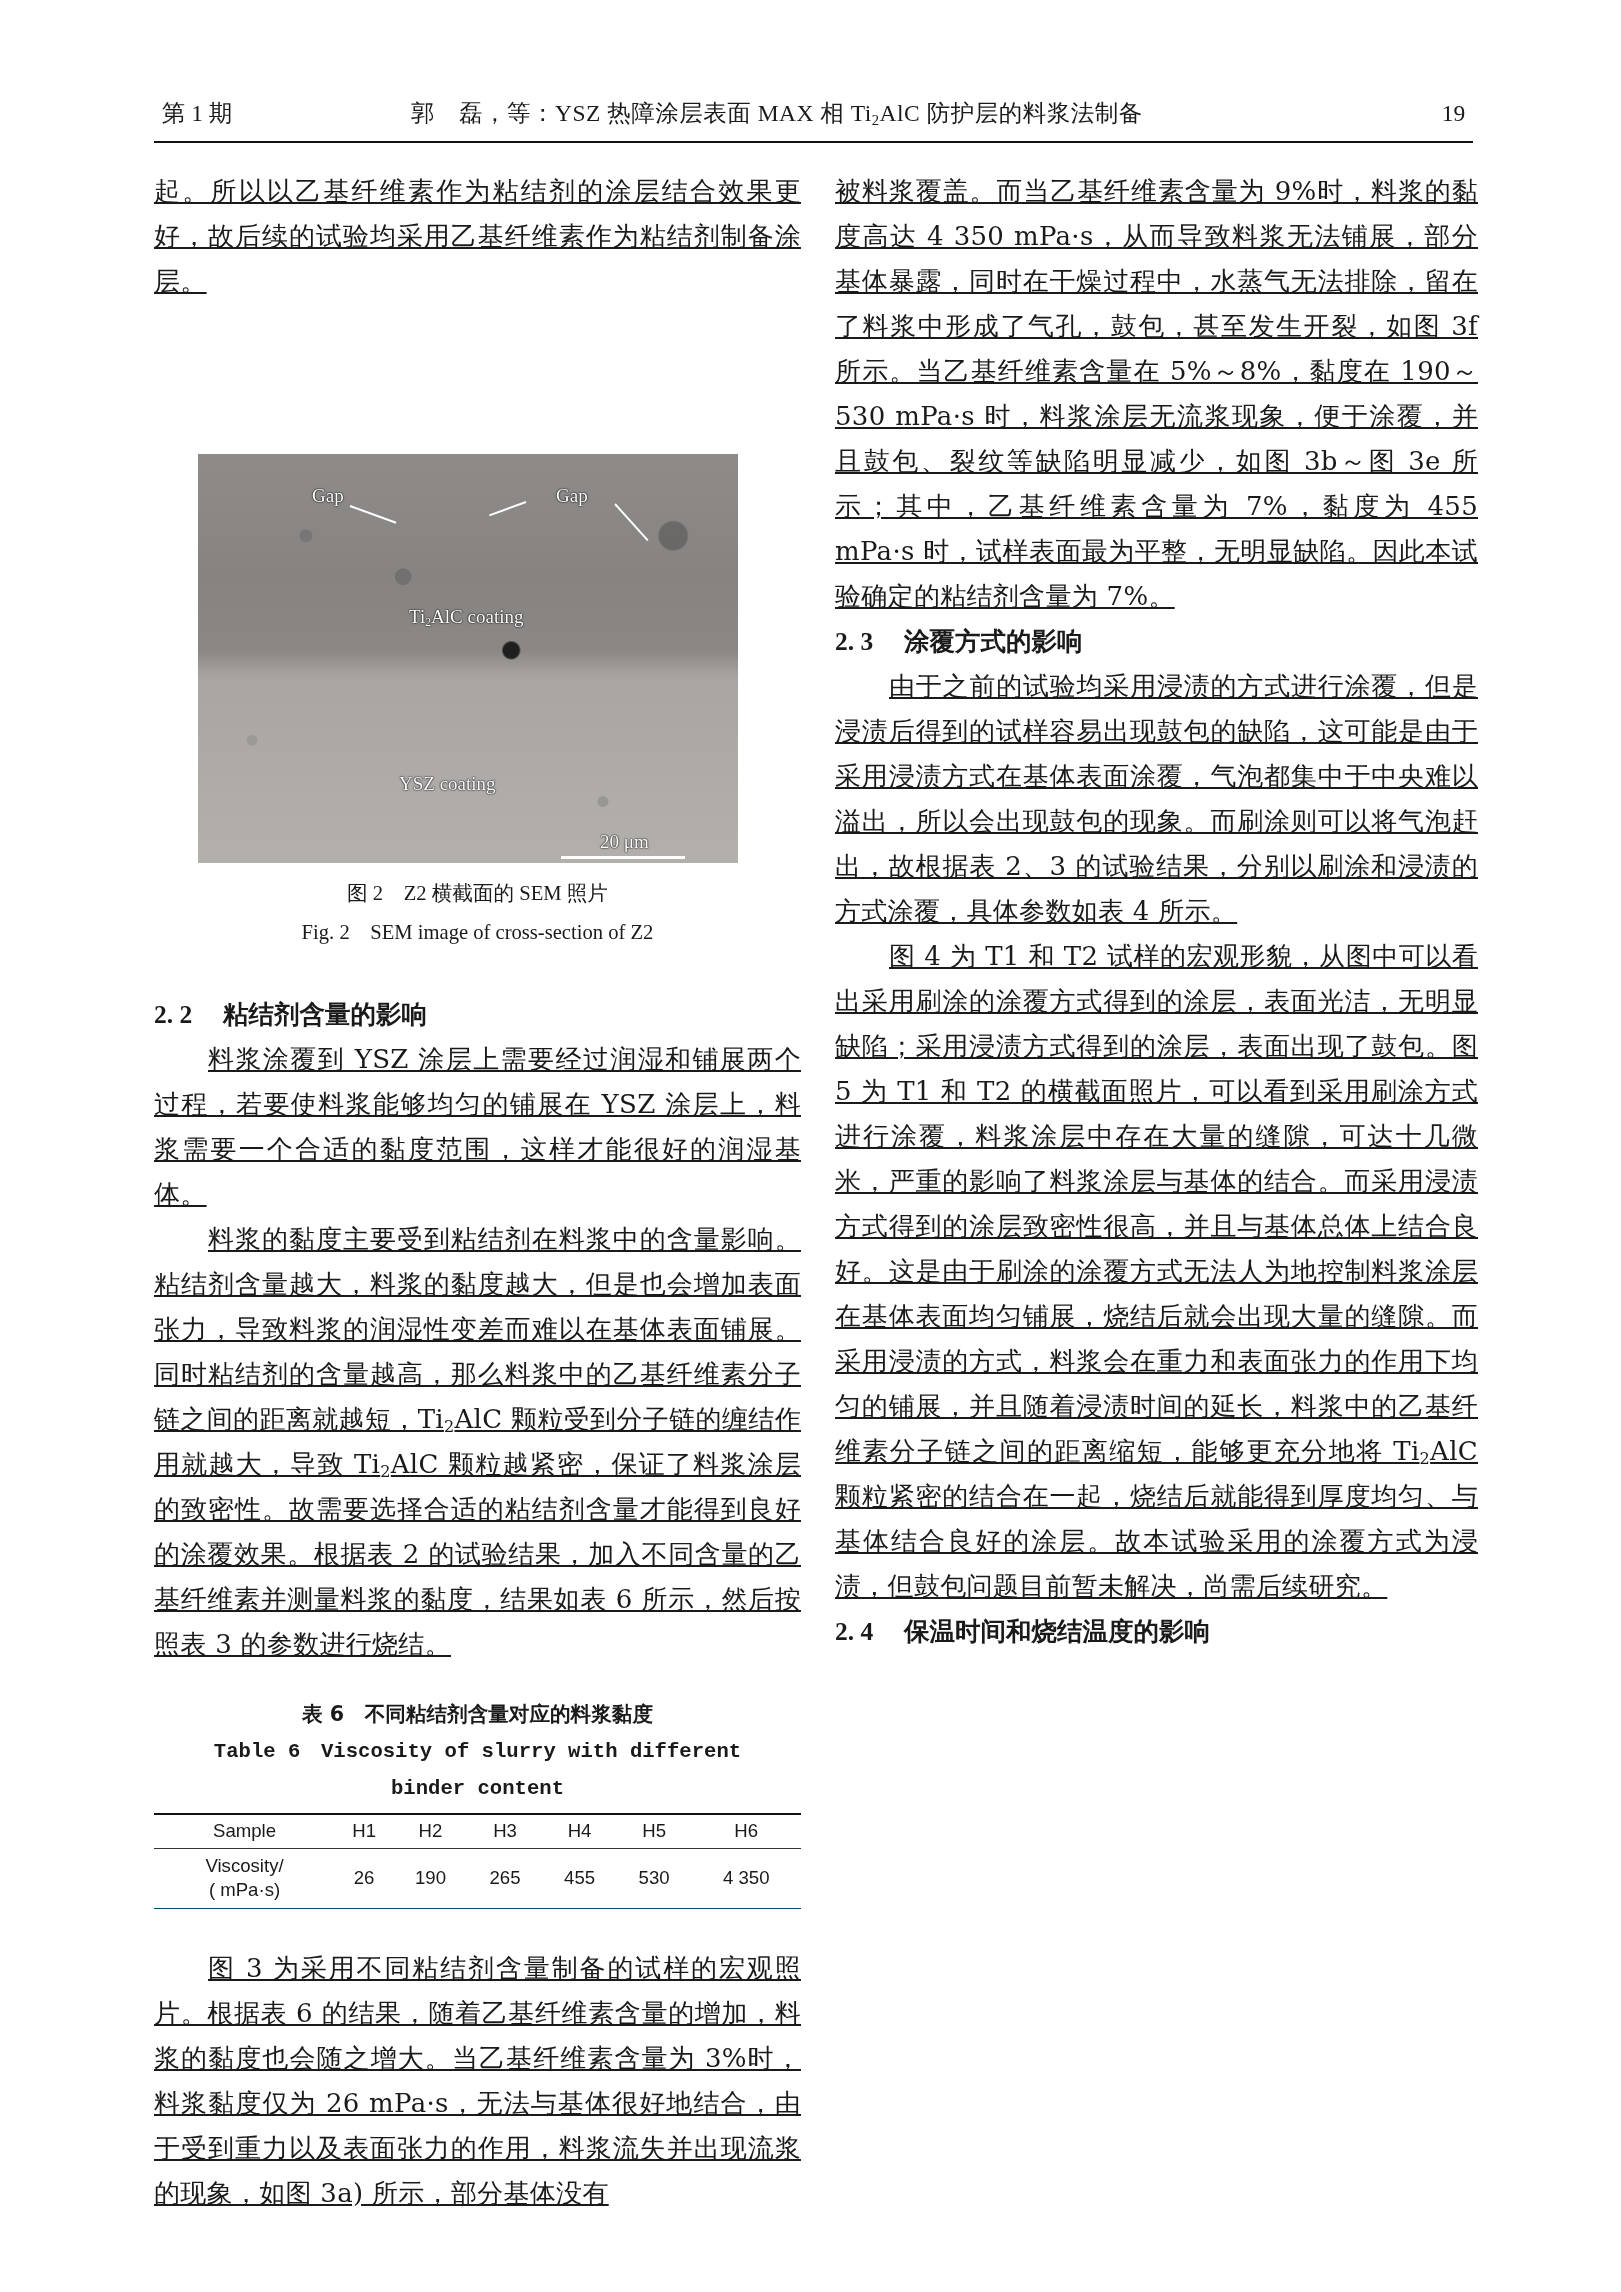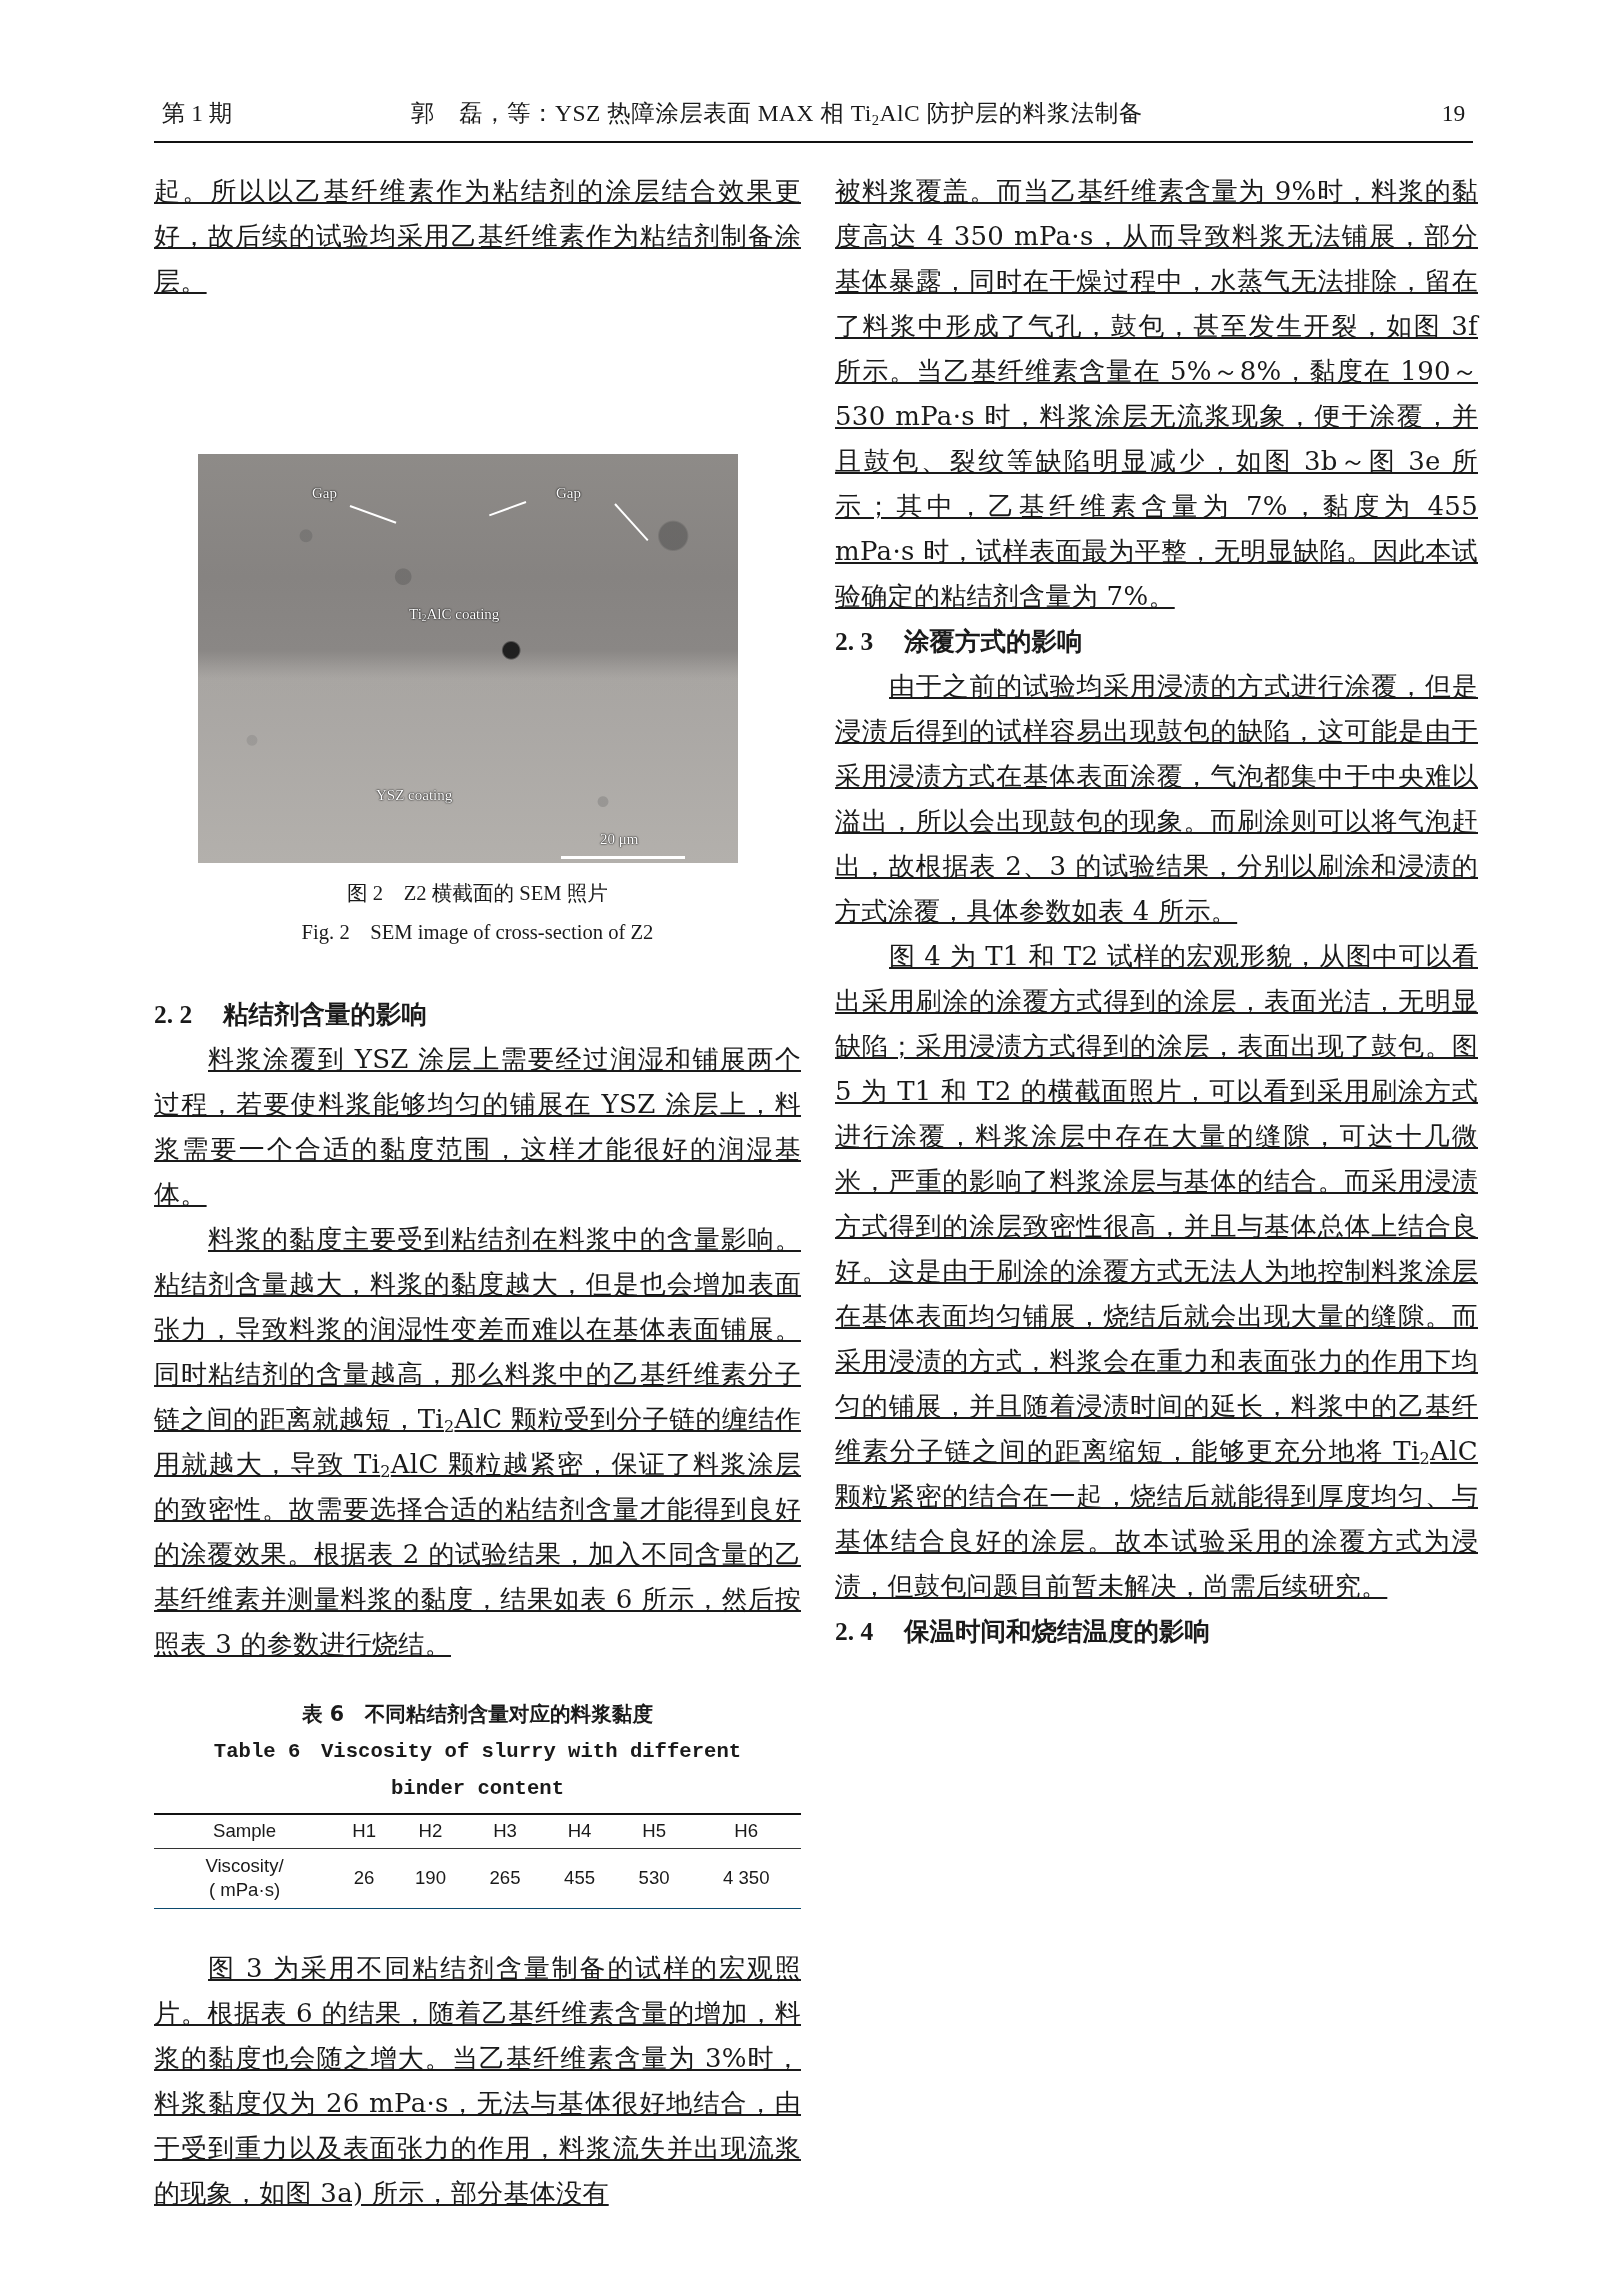--- a/index.html
+++ b/index.html
@@ -40,21 +40,21 @@
       radial-gradient(circle at 75% 85%, rgba(100,100,100,0.3) 0 4.9px, transparent 5.9px),
       linear-gradient(to bottom, #8e8b88 0%, #868381 30%, #8a8785 48%, #a8a5a2 55%, #b3b0ac 100%);
     overflow: hidden;
   }
   .sem .boundary {
     position: absolute; left: 0; right: 0; top: 50%; height: 39px;
     background: linear-gradient(to bottom, rgba(130,128,125,0.0), rgba(170,167,163,0.3));
   }
   .sem .lbl {
     position: absolute; color: #fff; font-family: "Liberation Serif", serif;
-    font-size: 15px; text-shadow: 0 0 2px #000, 0 0 1px #000;
+    font-size: 19px; text-shadow: 0 0 2px #000, 0 0 1px #000;
   }
   .sem .arrow { position: absolute; height: 2px; background: #fff; transform-origin: 0 50%; }
   .sem .scalebar { position: absolute; left: 363px; top: 402px; width: 124px; height: 2.9px; background: #fff; }
 
   .caption {
     text-align: center; font-family: "Liberation Serif", serif;
     font-size: 20.6px; line-height: 39px;
   }
   h3.section {
     margin: 0; font-size: 25.5px; line-height: 44px; font-weight: bold;
@@ -88,21 +88,21 @@
 
   <div class="figure" style="height: 578px;">
     <div class="sem">
       <div class="boundary"></div>
       <span class="lbl" style="left:114px; top:31px;">Gap</span>
       <div class="arrow" style="left:152px; top:51px; width:49px; transform: rotate(20deg);"></div>
       <span class="lbl" style="left:358px; top:31px;">Gap</span>
       <div class="arrow" style="left:328px; top:47px; width:39px; transform: rotate(160deg);"></div>
       <div class="arrow" style="left:417px; top:49px; width:49px; transform: rotate(48deg);"></div>
       <span class="lbl" style="left:211px; top:152px;"><span>Ti</span><sub>2</sub><span>AlC coating</span></span>
-      <span class="lbl" style="left:178px; top:319px;margin-top:14px;">YSZ coating</span>
+      <span class="lbl" style="left:201px; top:319px;">YSZ coating</span>
       <span class="lbl" style="left:402px; top:377px;">20 μm</span>
       <div class="scalebar"></div>
     </div>
     <div style="position:absolute; left:0; right:0; top:570px;">
       <div class="caption">图 2　Z2 横截面的 SEM 照片</div>
       <div class="caption">Fig. 2　SEM image of cross-section of Z2</div>
     </div>
   </div>
 
   <div style="height: 110px;"></div>

